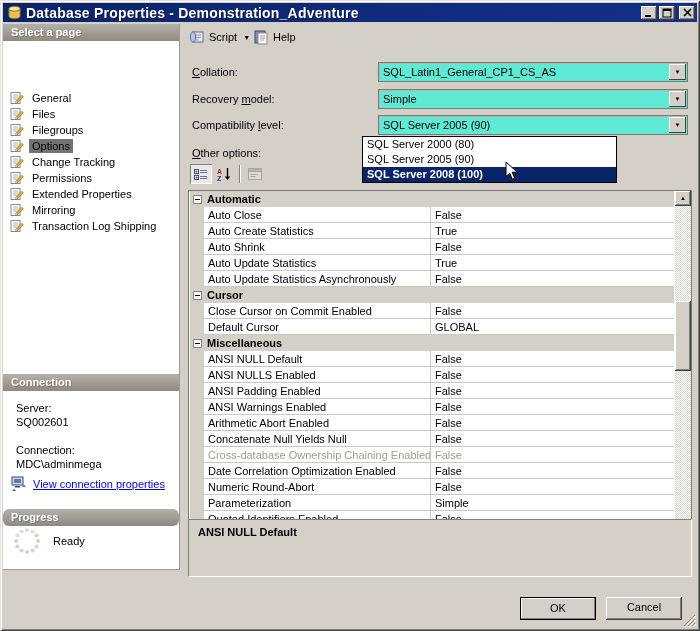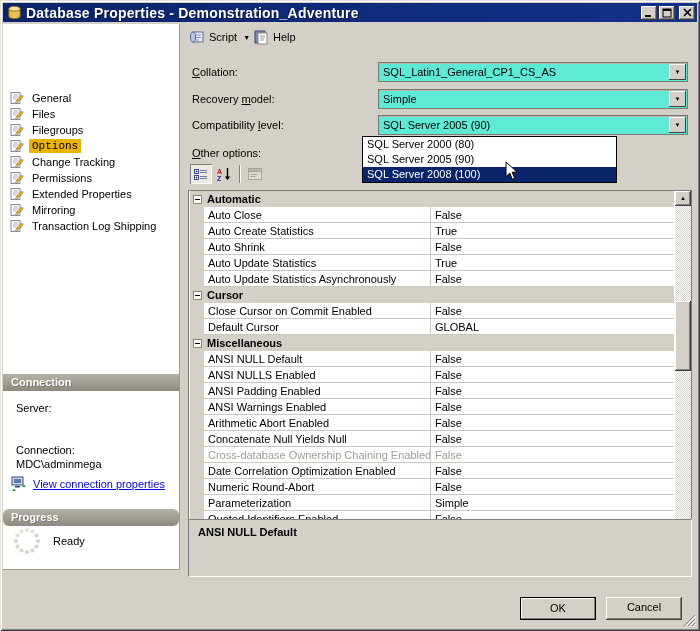--- a/index.html
+++ b/index.html
@@ -23,21 +23,21 @@
   
   .sidebar { position:absolute; left:3px; top:24px; width:177px; height:546px; background:#fff;
     border-right:1px solid #9d9a92; border-bottom:1px solid #9d9a92; }
   .sec-hdr { position:absolute; left:0; right:0; height:17px; line-height:17px; padding-left:8px;
     background:linear-gradient(#b4b1a9,#8d8a82); color:#fff; font-weight:bold;
     text-shadow:1px 1px 0 #7a7870; }
   .tree { position:absolute; left:0; right:0; top:19px;margin-top:47px; }
   .tree-item { height:16px; display:flex; align-items:center; gap:5px; padding-left:7px; white-space:nowrap; cursor:default; }
   .tree-item .ticon16 { width:14px; height:14px; flex:0 0 auto; }
   .tree-item .lbl { padding:0 3px; line-height:14px; }
-  .tree-item.selected .lbl { background:#eab308;font-family:Liberation Mono, monospace; }
+  .tree-item.selected .lbl { background:#737373; }
   .conn-block { position:absolute; left:0; right:0; }
   .conn-line { padding-left:13px; line-height:14px; }
   .link-row { position:absolute; left:8px; display:flex; align-items:center; gap:6px; }
   .link { color:#0000ee; text-decoration:underline; cursor:pointer; }
   .prog-row { position:absolute; left:10px; display:flex; align-items:center; gap:12px; }
 
   
   .tool-btn { position:absolute; height:22px; display:flex; align-items:center; gap:4px; padding:0 5px; cursor:default; }
   .tool-btn svg { flex:0 0 auto; }
   .dd-caret { font-size:7px; margin-left:2px; }
@@ -47,21 +47,21 @@
   .combo { position:absolute; left:378px; width:310px; height:20px; background:#5eead4;
     border:1px solid #7a7a74; box-shadow: inset 1px 1px 0 #b8b5ad; }
   .combo .cval { position:absolute; left:4px; top:2px; right:22px; line-height:14px; white-space:nowrap; overflow:hidden; }
   .combo .cbtn { position:absolute; right:1px; top:1px; width:17px; height:16px; background:#d4d0c8;
     box-shadow: inset -1px -1px 0 #404040, inset 1px 1px 0 #fff; display:flex; align-items:center; justify-content:center;
     font-size:6px; }
 
   
   .dd-list { position:absolute; left:362px; top:136px; width:255px; background:#fff; border:1px solid #000; z-index:20; }
   .dd-item { height:15px; line-height:15px; padding:0 4px; white-space:nowrap; cursor:default; }
-  .dd-item.hl { background:#0a246a; color:#fff; }
+  .dd-item.hl { background:#0a246a; color:#fff;font-weight:bold; }
 
   
   .mini-btn { position:absolute; width:22px; height:20px; display:flex; align-items:center; justify-content:center; }
   .mini-btn.pressed { background:#ece9e2; box-shadow: inset 1px 1px 0 #808080, inset -1px -1px 0 #fff; }
   .mini-sep { position:absolute; width:2px; height:18px; border-left:1px solid #808080; border-right:1px solid #fff; }
 
   
   .grid { position:absolute; left:188px; top:190px; width:504px; height:373px; background:#fff; border:1px solid #7a7a74; }
   .grid-rows { position:absolute; left:1px; top:0; right:17px; bottom:0; overflow:hidden; }
   .g-cat { height:16px; background:#d4d0c8; display:flex; align-items:center; gap:5px; font-weight:bold; padding-left:3px; }
@@ -120,20 +120,21 @@
       </span>
       <span class="tbtn close">
         <svg width="9" height="9" viewBox="0 0 9 9">
             <path d="M1,1 L8,8 M8,1 L1,8" stroke="#000" stroke-width="1.6"></path>
           </svg>
       </span>
     </span>
   </div>
 
   <div class="sidebar">
+    <div class="sec-hdr" style="top:0;">Select a page</div>
     <div class="tree" id="tree">
         <div class="tree-item">
           <svg class="ticon16" viewBox="0 0 14 14">
             <rect x="1" y="1.5" width="9" height="11" fill="#fff" stroke="#8a8a8a"></rect>
             <path d="M3,4 h5 M3,6 h5 M3,8 h3" stroke="#b0b0c8" stroke-width="1"></path>
             <polygon points="6.5,9 11.5,4 13.2,5.7 8.2,10.7" fill="#e8a33d" stroke="#8a6a1a" stroke-width="0.6"></polygon>
             <polygon points="6.2,9.4 8,11.2 5.5,12 " fill="#f0d8a0" stroke="#8a6a1a" stroke-width="0.5"></polygon>
           </svg>
           <span class="lbl">General</span>
         </div>
@@ -207,20 +208,21 @@
             <polygon points="6.5,9 11.5,4 13.2,5.7 8.2,10.7" fill="#e8a33d" stroke="#8a6a1a" stroke-width="0.6"></polygon>
             <polygon points="6.2,9.4 8,11.2 5.5,12 " fill="#f0d8a0" stroke="#8a6a1a" stroke-width="0.5"></polygon>
           </svg>
           <span class="lbl">Transaction Log Shipping</span>
         </div>
       </div>
 
     <div class="sec-hdr" style="top:350px;">Connection</div>
     <div class="conn-block" style="top:377px;">
       <div class="conn-line">Server:</div>
+      <div class="conn-line">SQ002601</div>
     </div>
     <div class="conn-block" style="top:419px;">
       <div class="conn-line">Connection:</div>
       <div class="conn-line">MDC\adminmega</div>
     </div>
     <div class="link-row" style="top:452px;">
       <svg width="16" height="16" viewBox="0 0 16 16">
         <rect x="1" y="1" width="11" height="8" fill="#cdd8ea" stroke="#3a4a72"></rect>
         <rect x="3" y="3" width="7" height="4" fill="#5a7ab0"></rect>
         <rect x="4" y="10" width="5" height="1.5" fill="#3a4a72"></rect>

